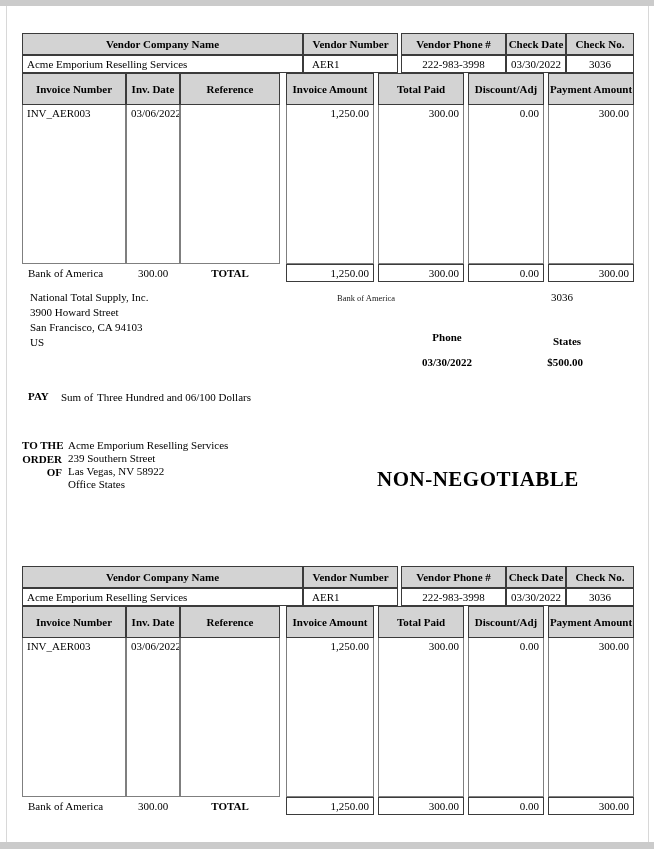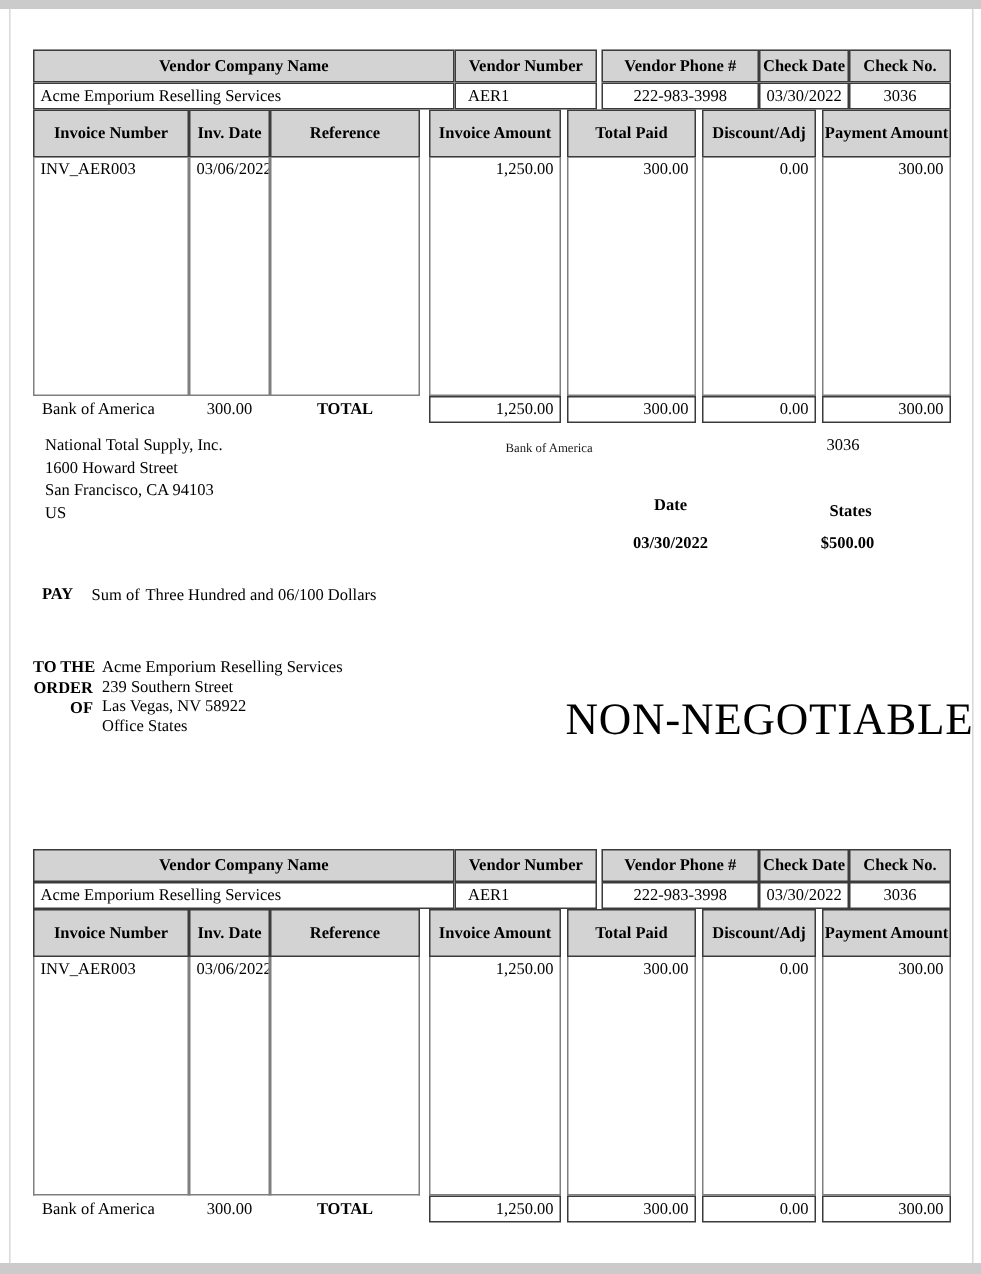--- a/index.html
+++ b/index.html
@@ -38,21 +38,21 @@
   .foot-row .cell{height:18px;font-size:11px;display:flex;align-items:center;}
   .foot-box{border:1px solid #3b3b3b;justify-content:flex-end;padding-right:4px;background:#fff;}
   .foot-plain{border:none;}
   .bold{font-weight:bold;}
 
   .abs{position:absolute;font-size:11px;line-height:13px;white-space:nowrap;}
   .addr-line{height:15px;}
   .small{font-size:8.5px;color:#1a1a1a;}
   .ctr{text-align:center;}
   .right-align{text-align:right;}
-  .nonneg{font-size:30px;font-weight:normal;letter-spacing:0.5px;}
+  .nonneg{font-size:21px;font-weight:bold;letter-spacing:0.5px;}
 </style>
 </head>
 <body>
 
 <div class="edge-top"></div>
 <div class="edge-bottom"></div>
 <div class="edge-left"></div>
 <div class="edge-right"></div>
 
 <div class="stub-slot slot-1">
@@ -115,29 +115,29 @@
       <div class="gap" style="width:4px"></div>
       <div class="cell foot-box" style="width:76px">0.00</div>
       <div class="gap" style="width:4px"></div>
       <div class="cell foot-box" style="width:86px">300.00</div>
     </div>
   </div>
 </div>
 
 <div class="abs addr" style="left:30px;top:291px">
   <div class="addr-line">National Total Supply, Inc.</div>
-  <div class="addr-line">1600 Howard Street</div>
+  <div class="addr-line">3900 Howard Street</div>
   <div class="addr-line">San Francisco, CA 94103</div>
   <div class="addr-line">US</div>
 </div>
 
 <div class="abs small" style="left:337px;top:292px">Bank of America</div>
 <div class="abs ctr" style="left:540px;top:291px;width:44px">3036</div>
 
-<div class="abs ctr bold" style="left:417px;top:331px;width:60px">Date</div>
+<div class="abs ctr bold" style="left:417px;top:331px;width:60px">Phone</div>
 <div class="abs ctr bold" style="left:535px;top:335px;width:64px">States</div>
 <div class="abs ctr bold" style="left:410px;top:356px;width:74px">03/30/2022</div>
 <div class="abs ctr bold" style="left:532px;top:356px;width:66px">$500.00</div>
 
 <div class="abs bold" style="left:28px;top:390px">PAY</div>
 <div class="abs" style="left:61px;top:391px">Sum of</div>
 <div class="abs" style="left:97px;top:391px">Three Hundred and 06/100 Dollars</div>
 
 <div class="abs right-align bold" style="left:22px;top:439px;width:40px">
   <div style="height:13.5px">TO THE</div>

